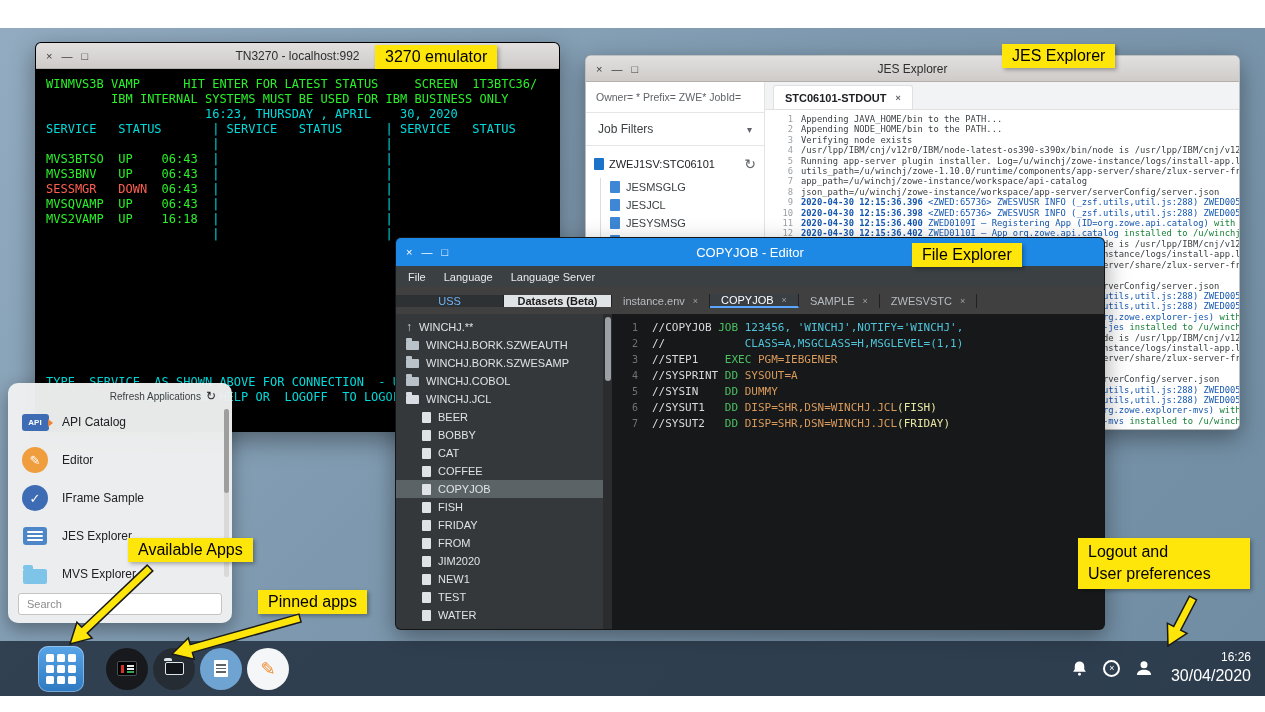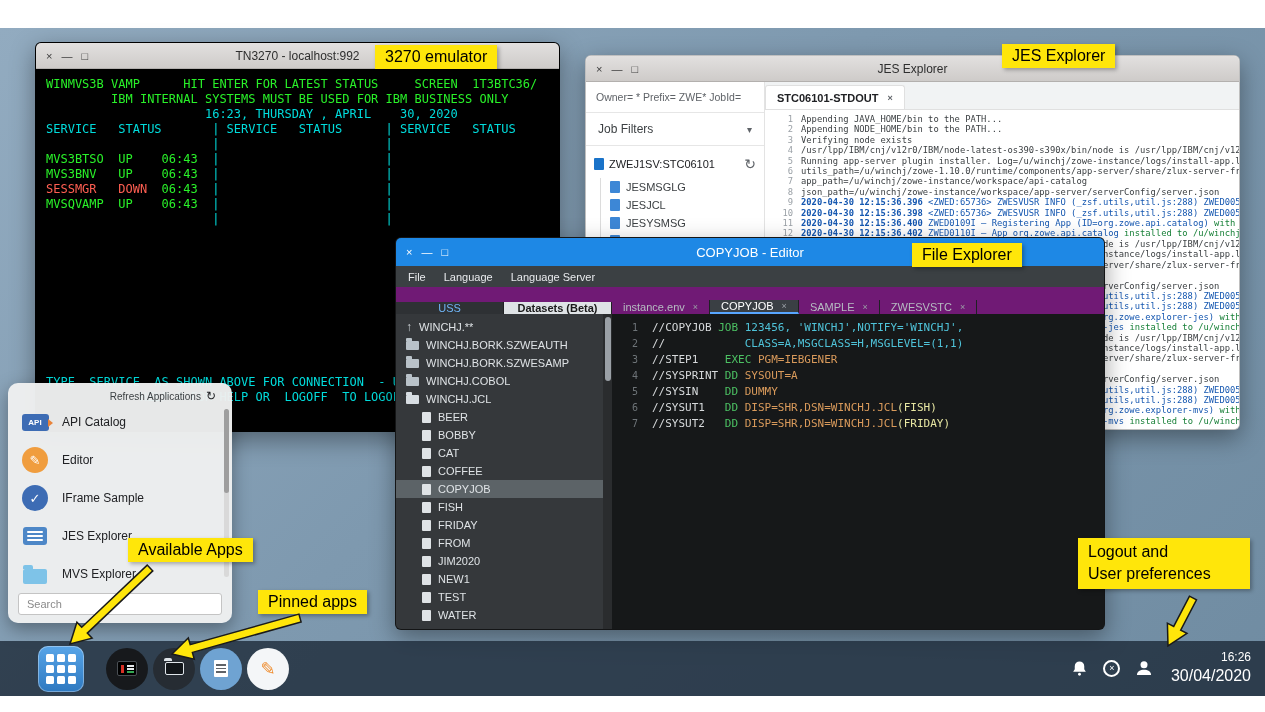--- a/index.html
+++ b/index.html
@@ -33,39 +33,39 @@
 .chev{color:#5f6368;font-size:10px}
 .jes-tree{padding:10px 8px;font-size:11px;color:#202124}
 .jes-job{display:flex;align-items:center;gap:5px;font-weight:normal}
 .jes-job .job-label{max-width:106px;overflow:hidden;text-overflow:ellipsis;white-space:nowrap}
 .refresh{margin-left:auto;font-size:14px;color:#5f6368;cursor:pointer}
 #jes-files{list-style:none;margin:6px 0 0 6px;padding-left:9px;border-left:1px solid #dcdcdc}
 #jes-files li{display:flex;align-items:center;gap:6px;padding:3px 0;color:#3c4043}
 .doc-icon{width:10px;height:12px;border-radius:1px;background:#1a73c9;flex:none}
 .doc-icon.child{background:#3d87d6}
 .jes-right{flex:1;display:flex;flex-direction:column;min-width:0}
-.jes-tabbar{height:28px;background:#f1f3f4;border-bottom:1px solid #e0e0e0;display:flex;align-items:flex-end;padding-left:0;flex:none}
+.jes-tabbar{height:28px;background:#f1f3f4;border-bottom:1px solid #e0e0e0;display:flex;align-items:flex-end;padding-left:8px;flex:none}
 .jes-tab{background:#fff;border:1px solid #e0e0e0;border-bottom:none;height:24px;display:flex;align-items:center;gap:9px;padding:0 11px;font-size:11px;font-weight:bold;color:#202124;border-radius:3px 3px 0 0}
 .tab-close{font-size:9px;color:#5f6368;cursor:pointer}
 .jes-log{flex:1;padding:4px 6px;font-family:"DejaVu Sans Mono",monospace;overflow:hidden}
 .logline{font-size:8.8px;line-height:10.4px;white-space:pre;display:flex;color:#3c4043}
 .logline span{white-space:pre}
 .lnum{width:22px;text-align:right;color:#9aa0a6;margin-right:8px;flex:none}
 .lg-t{color:#1557b0;font-weight:bold}
 .lg-b{color:#1557b0}
 .lg-g{color:#188038}
 
 
 .ed-window{left:395px;top:237px;width:710px;height:393px;z-index:10;background:#1b1d1e}
 .ed-titlebar{height:28px;background:#1e88e5;display:flex;align-items:center;position:relative}
 .ed-titlebar .win-controls{color:#fff}
 .ed-titlebar .win-title{color:#fff;font-size:13px}
 .ed-menubar{height:21px;background:#3b4043;display:flex;align-items:center;gap:18px;padding:0 12px}
 .menu-item{font-size:11px;color:#e8eaed;cursor:pointer}
-.ed-tabrow{height:27px;background:#701a75;display:flex;align-items:flex-end}
+.ed-tabrow{height:27px;background:#404040;display:flex;align-items:center}
 .side-tabs{width:216px;display:flex;flex:none}
 .side-tab{flex:1;display:flex;align-items:center;justify-content:center;font-size:11px;color:#6fb4f5;background:#2e3134;border-right:1px solid #1f2123;cursor:pointer}
 .side-tab.active{background:#dfe3e6;color:#1a1a1a;font-weight:bold}
 .ftabs{display:flex;flex:1}
 .ftab{display:flex;align-items:center;gap:8px;padding:0 11px;font-size:11px;color:#b6bcc2;border-right:1px solid #1f2123;cursor:pointer}
 .ftab .tab-close{color:#9aa0a6}
 .ftab.active{background:#3a3f44;color:#fff;border-bottom:2px solid #58a6ff}
 .ed-body{display:flex;height:317px}
 .ed-tree{width:207px;background:#35383b;padding-top:4px;flex:none;overflow:hidden}
 .tree-row{height:18px;display:flex;align-items:center;gap:7px;padding-left:10px;font-size:11px;color:#dfe3e6;white-space:nowrap;cursor:pointer}
@@ -161,20 +161,21 @@
       <div id="tn-top" class="tn-block">
           <div class="tline"><span class="t-g">WINMVS3B VAMP      HIT ENTER FOR LATEST STATUS     SCREEN  1T3BTC36/</span></div>
           <div class="tline"><span class="t-g">         IBM INTERNAL SYSTEMS MUST BE USED FOR IBM BUSINESS ONLY</span></div>
           <div class="tline"><span class="t-c">                      16:23, THURSDAY , APRIL    30, 2020</span></div>
           <div class="tline"><span class="t-c">SERVICE   STATUS       | SERVICE   STATUS      | SERVICE   STATUS</span></div>
           <div class="tline"><span class="t-c">                       |                       |</span></div>
           <div class="tline"><span class="t-g">MVS3BTSO  UP    06:43</span><span class="t-c">  |                       |</span></div>
           <div class="tline"><span class="t-g">MVS3BNV   UP    06:43</span><span class="t-c">  |                       |</span></div>
           <div class="tline"><span class="t-r">SESSMGR   DOWN</span><span class="t-g">  06:43</span><span class="t-c">  |                       |</span></div>
           <div class="tline"><span class="t-g">MVSQVAMP  UP    06:43</span><span class="t-c">  |                       |</span></div>
+          <div class="tline"><span class="t-g">MVS2VAMP  UP    16:18</span><span class="t-c">  |                       |</span></div>
           <div class="tline"><span class="t-c">                       |                       |</span></div>
         </div>
       <div id="tn-bottom" class="tn-block tn-bottom">
           <div class="tline"><span class="t-c">TYPE  SERVICE  AS SHOWN ABOVE FOR CONNECTION  - USE PF</span></div>
           <div class="tline"><span class="t-c">             HELP ? FOR HELP OR  LOGOFF  TO LOGOFF</span></div>
         </div>
     </div>
   </section>
 
   <section class="window jes-window">

